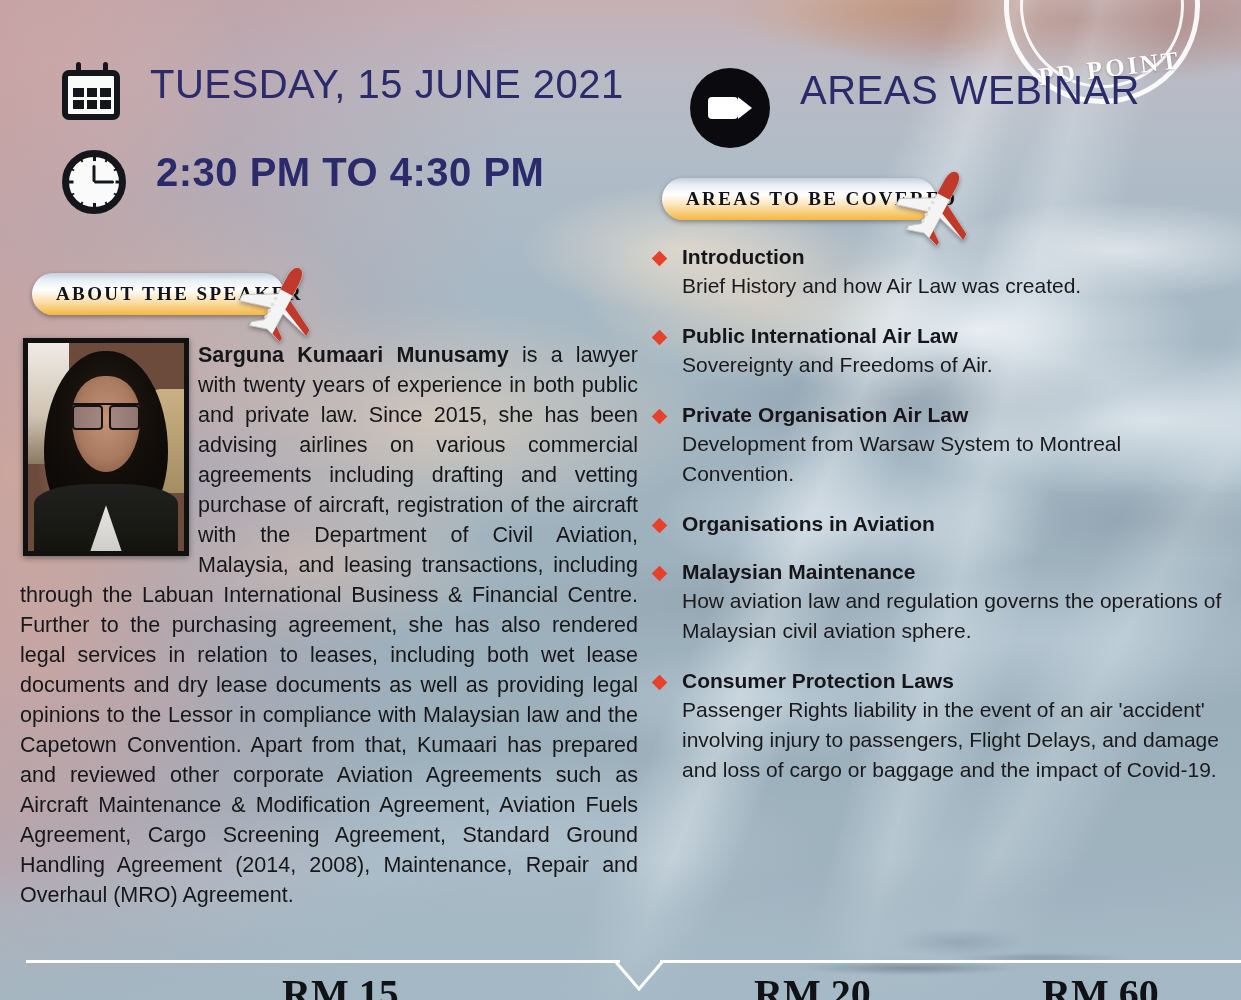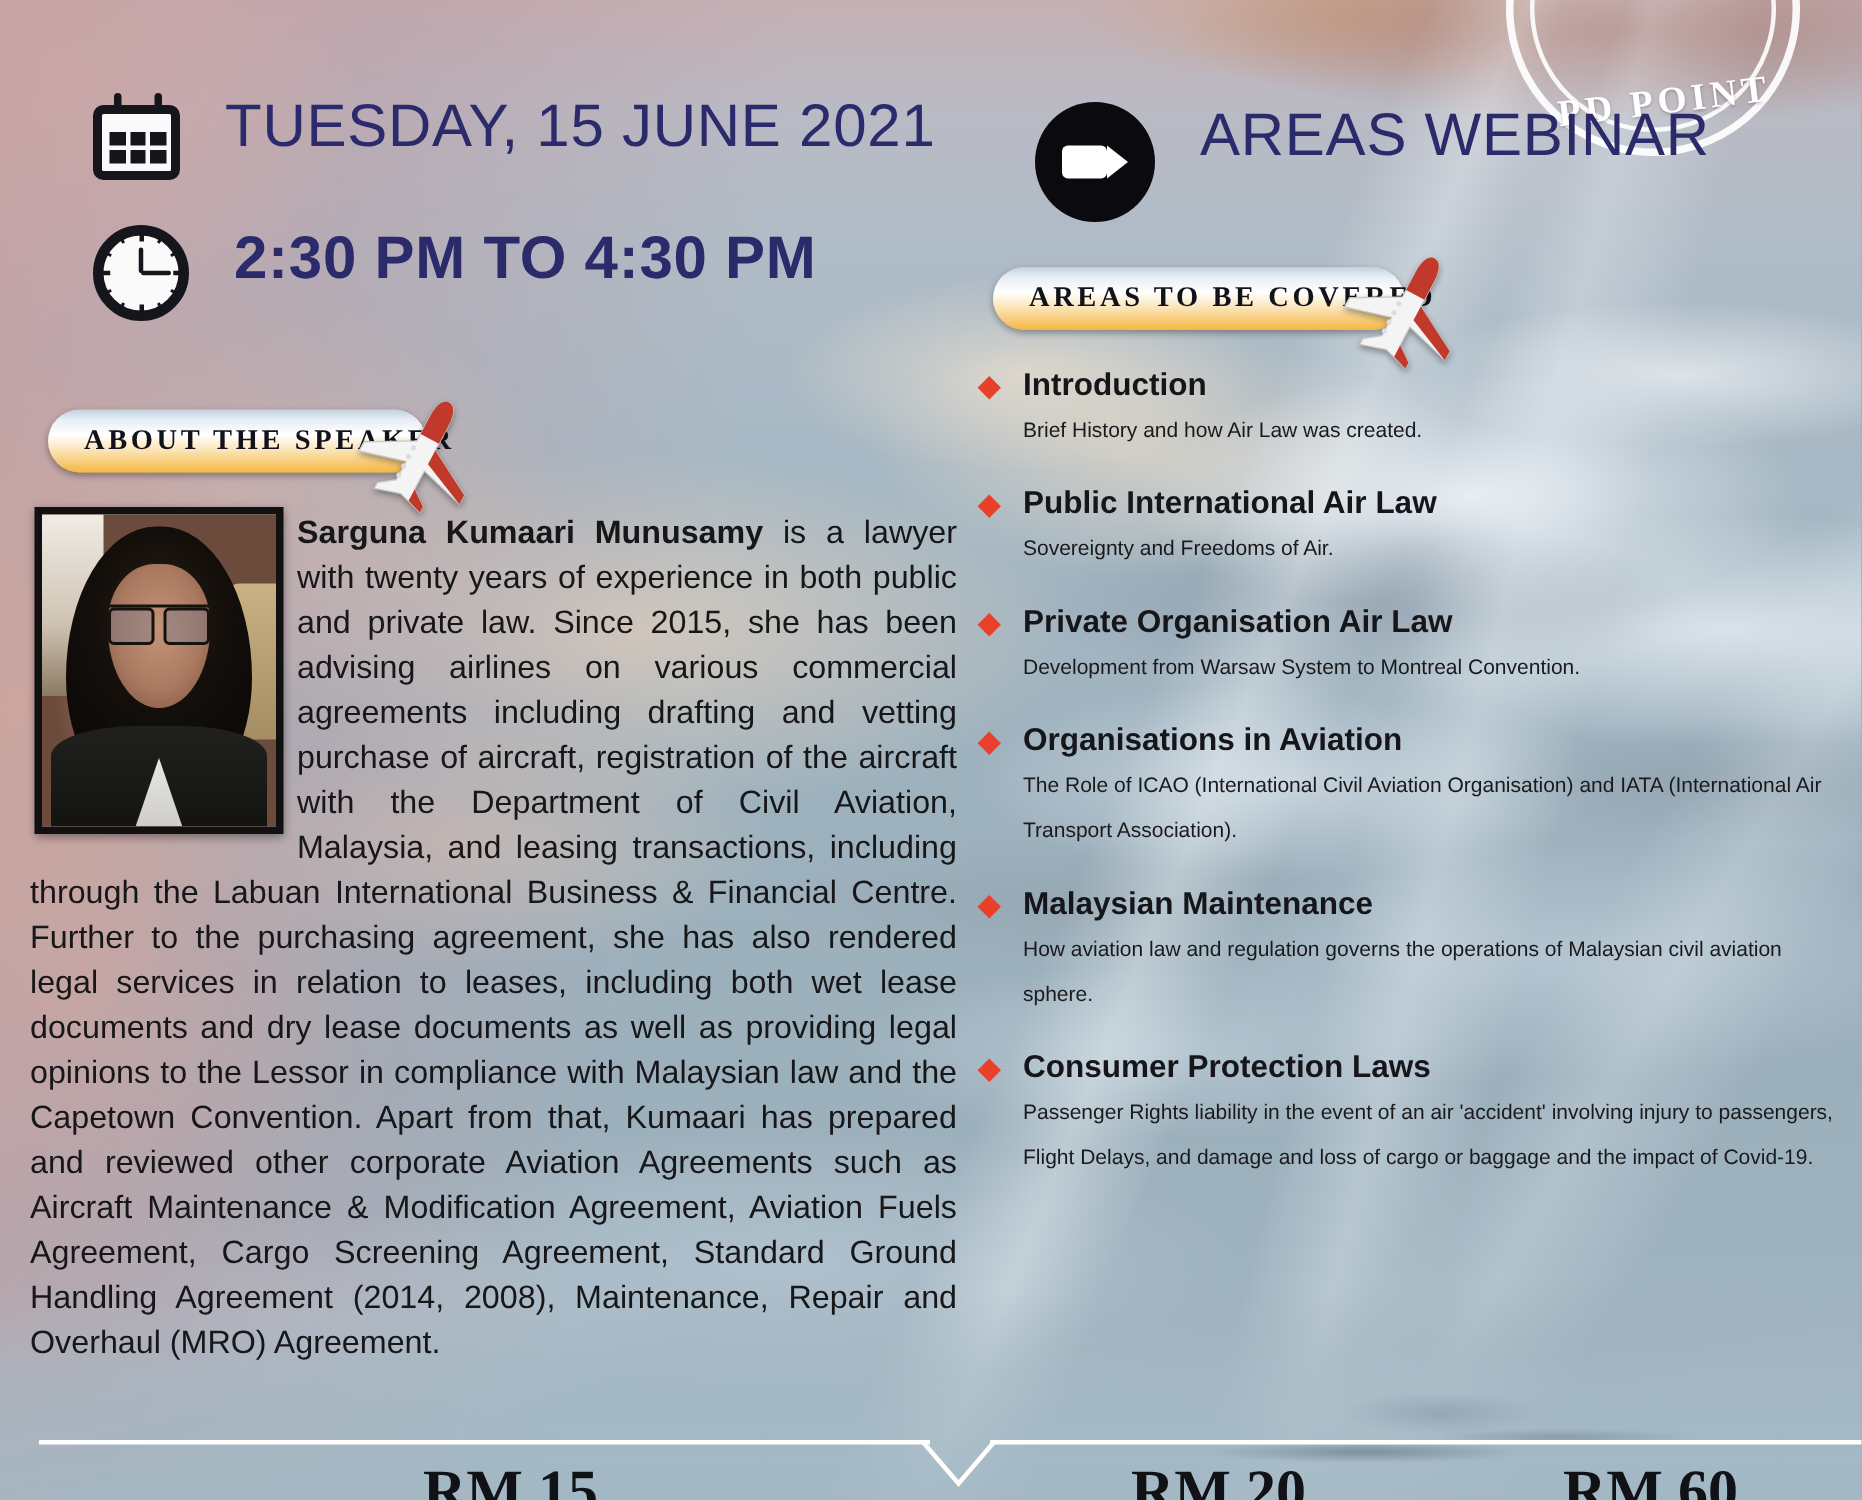--- a/index.html
+++ b/index.html
@@ -236,21 +236,21 @@
   #topics{position:absolute;left:652px;top:244px;width:578px;}
   .topic{position:relative;padding-left:30px;margin-bottom:22px;}
   .topic .bullet{
     position:absolute;left:2px;top:9px;width:11px;height:11px;
     background:#e8402a;transform:rotate(45deg);
   }
   .topic .t-title{
     font-size:21px;font-weight:bold;color:#16161a;line-height:26px;
   }
   .topic .t-desc{
-    font-size:14px;color:#1a1a1d;line-height:30px;margin-top:1px;
+    font-size:21px;color:#1a1a1d;line-height:30px;margin-top:1px;
   }
 
   
   #price-strip{position:absolute;left:16px;top:948px;width:1241px;height:52px;overflow:hidden;}
   #price-line-left{position:absolute;left:10px;top:12px;width:594px;height:3px;background:#ffffff;}
   #price-line-right{position:absolute;left:644px;top:12px;width:590px;height:3px;background:#ffffff;}
   #price-notch{
     position:absolute;left:598px;top:12px;width:50px;height:30px;
   }
   #price-notch svg{display:block;}
@@ -392,21 +392,20 @@
     <div class="t-desc">Sovereignty and Freedoms of Air.</div>
   </div>
   <div class="topic">
     <span class="bullet"></span>
     <div class="t-title">Private Organisation Air Law</div>
     <div class="t-desc">Development from Warsaw System to Montreal Convention.</div>
   </div>
   <div class="topic">
     <span class="bullet"></span>
     <div class="t-title">Organisations in Aviation</div>
-    <div class="t-desc">The Role of ICAO (International Civil Aviation Organisation) and IATA (International Air Transport Association).</div>
   </div>
   <div class="topic">
     <span class="bullet"></span>
     <div class="t-title">Malaysian Maintenance</div>
     <div class="t-desc">How aviation law and regulation governs the operations of Malaysian civil aviation sphere.</div>
   </div>
   <div class="topic">
     <span class="bullet"></span>
     <div class="t-title">Consumer Protection Laws</div>
     <div class="t-desc">Passenger Rights liability in the event of an air 'accident'  involving injury to passengers, Flight Delays, and damage and loss of cargo or baggage and the impact of Covid-19.</div>

